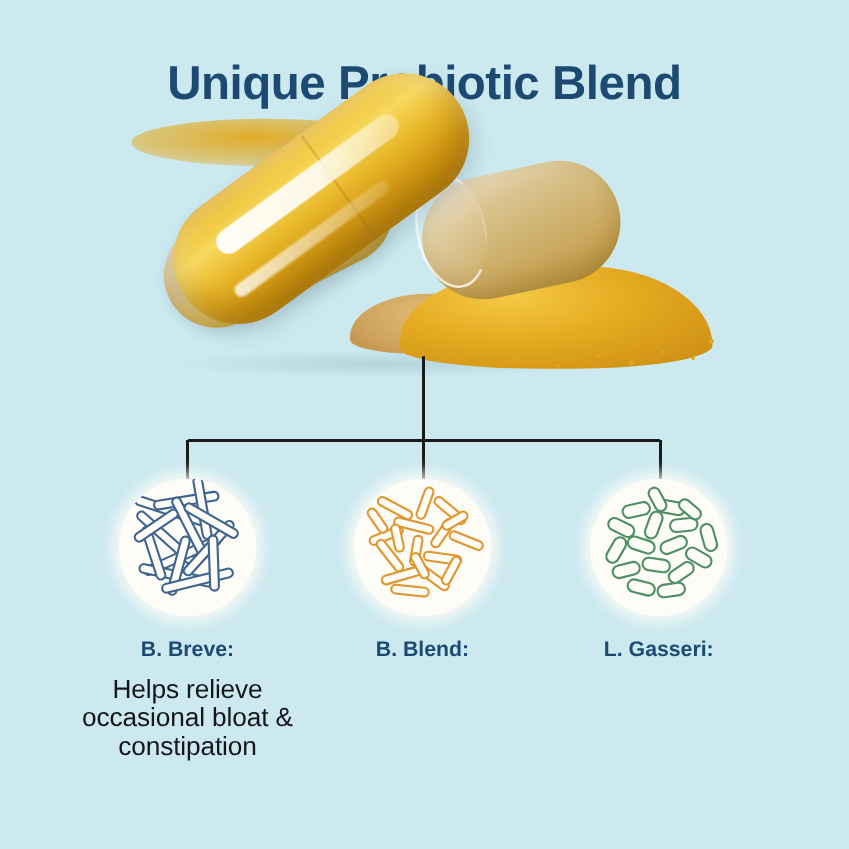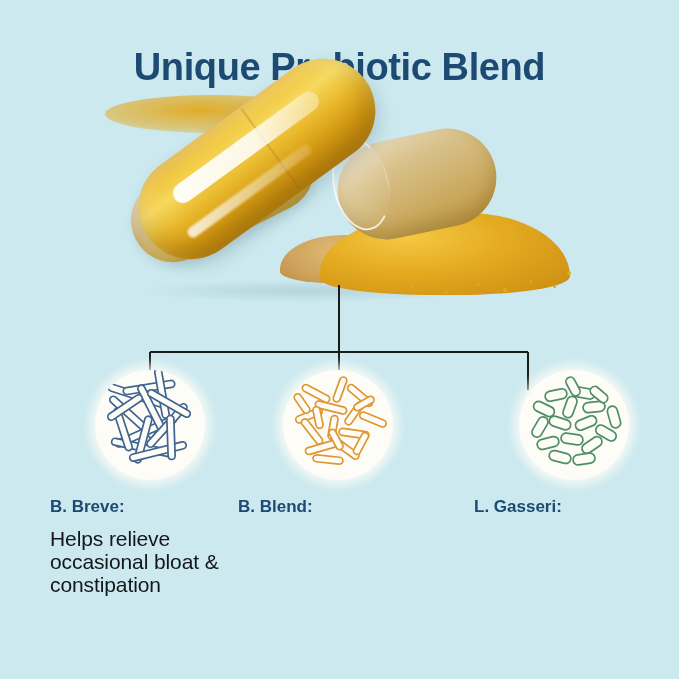--- a/index.html
+++ b/index.html
@@ -191,27 +191,27 @@
     position: absolute;
     left: 0;
     top: 285px;
     width: 679px;
     height: 110px;
   }
 
   
   .strain-col {
     position: absolute;
-    top: 370px;
+    top: 383px;
     width: 200px;
-    text-align: left;
+    text-align: center;
   }
   #strain-col-0 { left: 50px; }
   #strain-col-1 { left: 238px; }
-  #strain-col-2 { left: 427px; margin-left: 47px; }
+  #strain-col-2 { left: 427px; }
 
   .strain-circle {
     position: relative;
     width: 110px;
     height: 110px;
     margin: 0 auto;
     border-radius: 50%;
     background: #fdfcf7;
     box-shadow: 0 0 10px 6px rgba(253,252,247,.75);
   }

